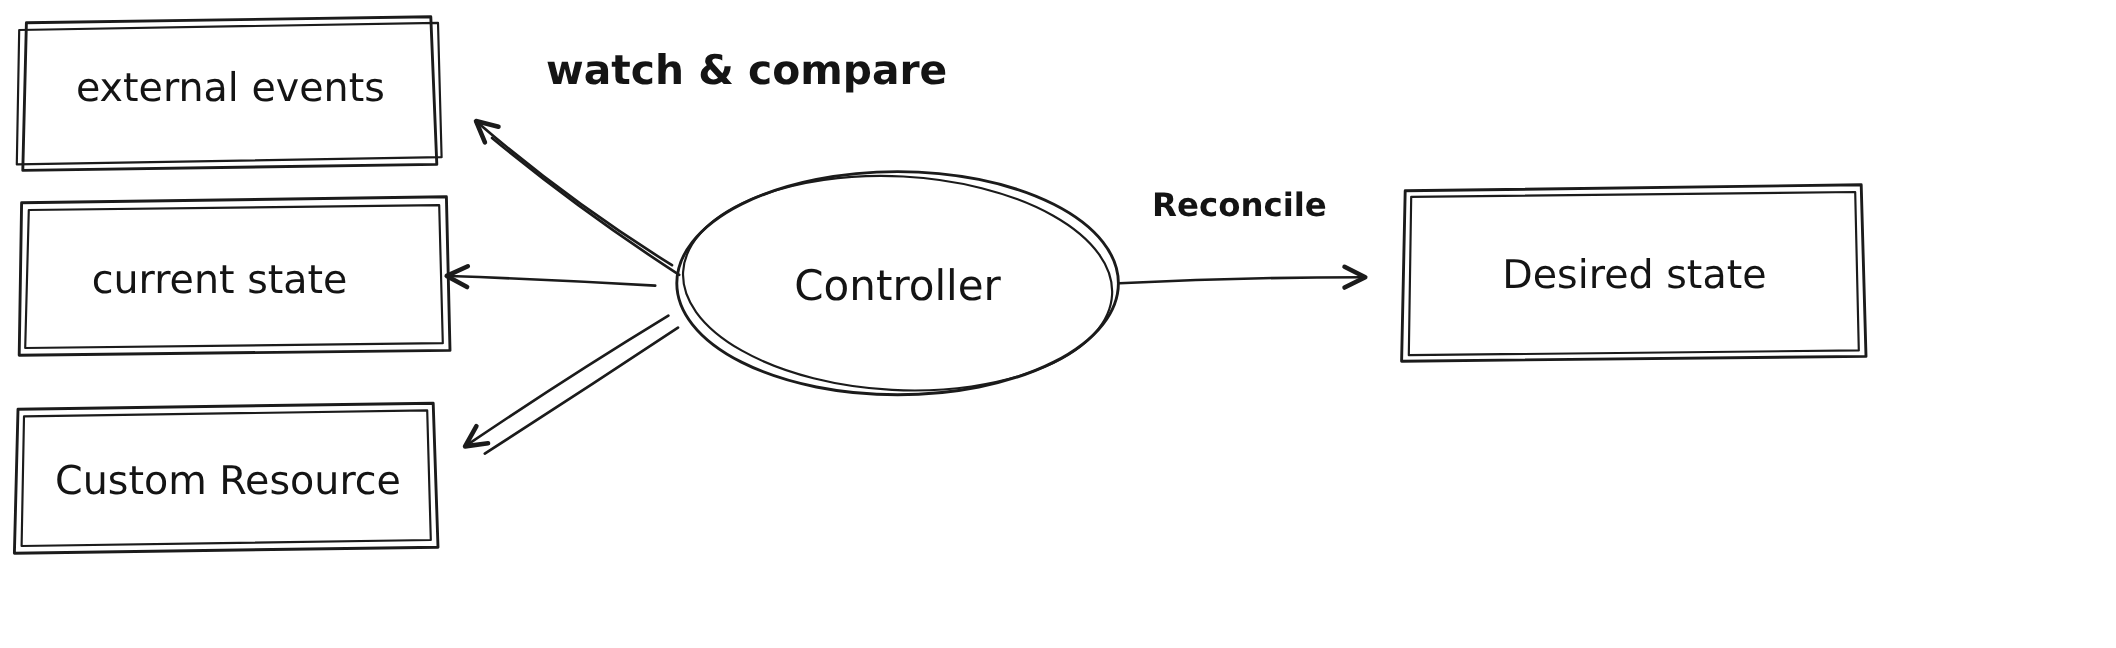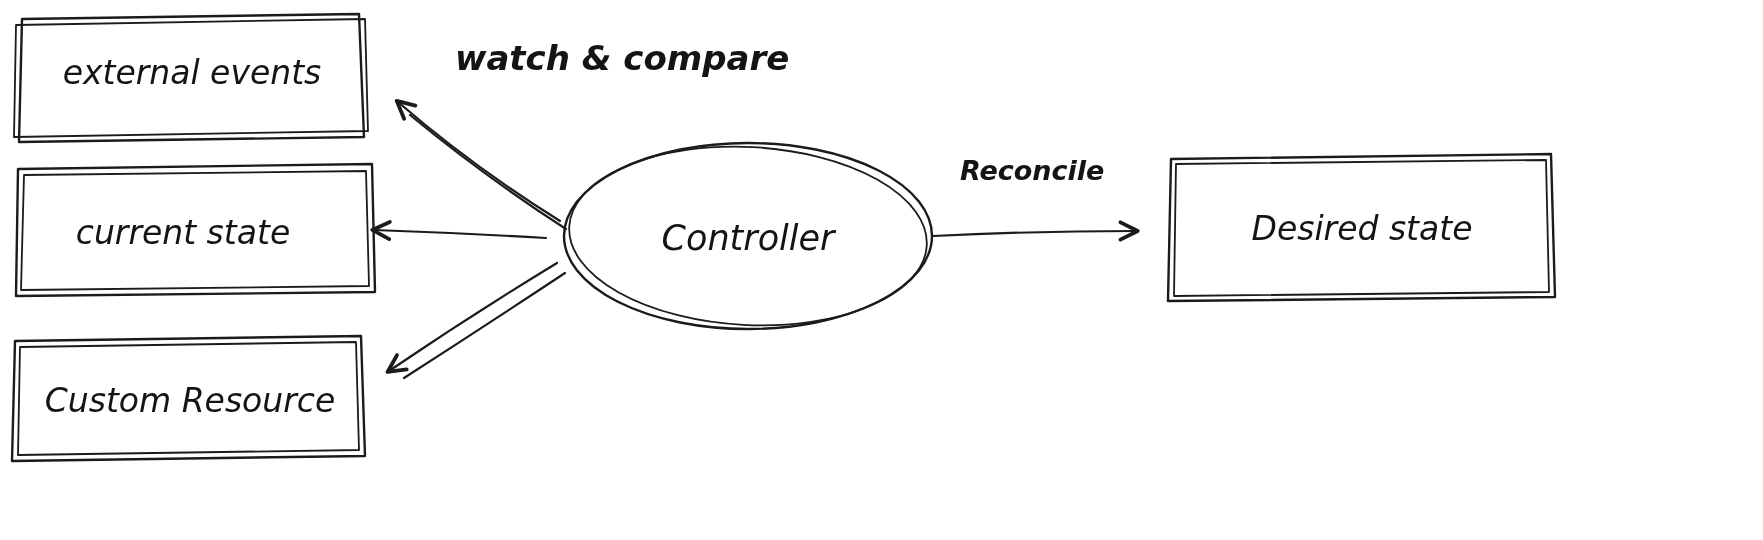--- a/index.html
+++ b/index.html
@@ -6,21 +6,20 @@
     margin: 0;
     padding: 0;
     background: #ffffff;
   }
   .canvas {
     position: relative;
     width: 1763px;
     height: 532px;
     background: #ffffff;
     overflow: hidden;
-    font-style: italic;
   }
   svg {
     display: block;
     width: 1763px;
     height: 540px;
   }
   .sketch {
     fill: none;
     stroke: #1b1b1b;
     stroke-width: 2.4;

